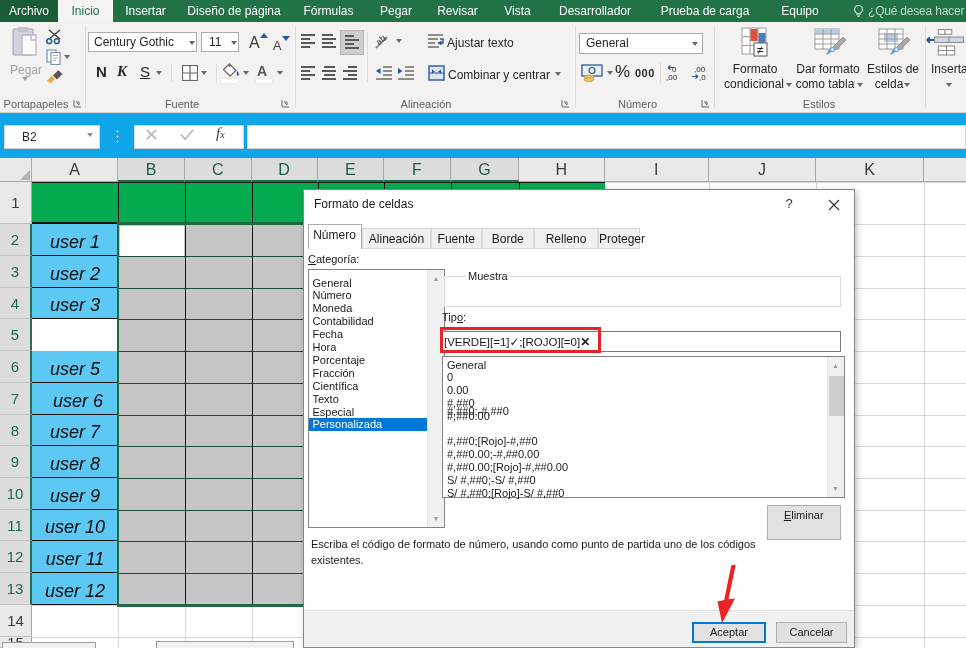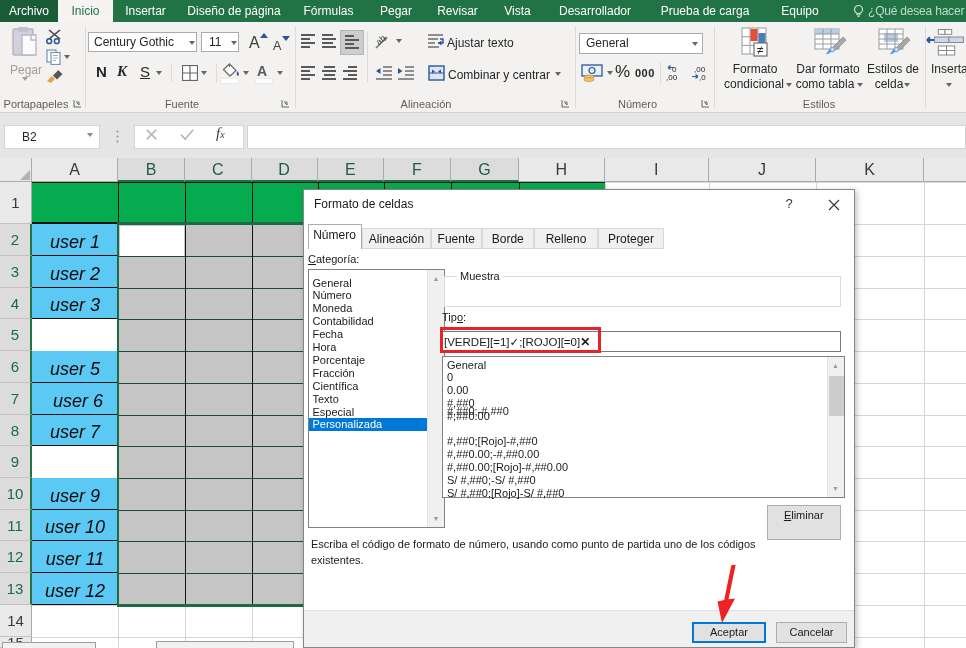--- a/index.html
+++ b/index.html
@@ -21,21 +21,21 @@
 .rlabel { position:absolute; top:75px; height:14px; font-size:11px; color:#605e5c; text-align:center; line-height:14px; }
 .launch { position:absolute; top:77px; width:10px; height:10px; }
 .launch svg { display:block; }
 .combo { position:absolute; background:#fff; border:1px solid #ababab; font-size:11px; color:#262626; }
 .dd { position:absolute; width:0; height:0; border-left:3.5px solid transparent; border-right:3.5px solid transparent; border-top:4px solid #666; }
 .icon-lines div { position:absolute; height:2px; background:#595959; }
 .rbtn-sel { position:absolute; background:#cdcdcd; border:1px solid #b5b5b5; }
 .rtext { position:absolute; font-size:12px; color:#262626; }
 
 
-#fbar { left:0; top:113px; width:966px; height:45px; background:#e5e5e5; }
+#fbar { left:0; top:113px; width:966px; height:45px; background:#0ea5e9; }
 #namebox { position:absolute; left:4px; top:12px; width:96px; height:23.5px; background:#fff; border:1px solid #d4d4d4; }
 #ffield { position:absolute; left:246.5px; top:12px; width:719.5px; height:23.5px; background:#fff; border:1px solid #d4d4d4; }
 
 
 #sheet { left:0; top:158px; width:966px; height:490px; background:#fff; }
 .colhdr { position:absolute; top:0; height:24px; background:#e9e9e9; border-right:1px solid #a9a9a9; border-bottom:1px solid #ababab; font-size:16px; color:#3a3a3a; text-align:center; line-height:23px; }
 .colhdr.sel { background:#dcdcdc; color:#1d5c44; border-bottom:2.5px solid #1e7145; }
 .rowhdr { position:absolute; left:0; width:32px; background:#e9e9e9; border-right:1px solid #a9a9a9; border-bottom:1px solid #c2c2c2; font-size:15px; color:#3a3a3a; text-align:center; }
 .rowhdr.sel { background:#dcdcdc; color:#1d6a43; border-right:2px solid #217346; }
 .gcell { position:absolute; background:#07ab4f; }
@@ -383,20 +383,21 @@
     <div class="abs" style="left:317.5px;top:24px;width:1.3px;height:42px;background:#111"></div>
     <div class="abs" style="left:384px;top:24px;width:1.3px;height:42px;background:#111"></div>
     <div class="abs" style="left:451px;top:24px;width:1.3px;height:42px;background:#111"></div>
     <div class="abs" style="left:519px;top:24px;width:1.3px;height:42px;background:#111"></div>
     <div class="ucell" style="left:32px;top:66px;width:86px;height:32px;line-height:36px;border-bottom:1.5px solid #111">user 1</div>
     <div class="ucell" style="left:32px;top:98px;width:86px;height:32px;line-height:36px;border-bottom:1.5px solid #111">user 2</div>
     <div class="ucell" style="left:32px;top:130px;width:86px;height:31px;line-height:35px;border-bottom:1.5px solid #111">user 3</div>
     <div class="ucell" style="left:32px;top:193px;width:86px;height:32px;line-height:36px;border-bottom:1.5px solid #111">user 5</div>
     <div class="ucell" style="left:32px;top:225px;width:92px;height:32px;line-height:36px;border-bottom:1.5px solid #111">user 6</div>
     <div class="ucell" style="left:32px;top:257px;width:86px;height:31px;line-height:35px;border-bottom:1.5px solid #111">user 7</div>
+    <div class="ucell" style="left:32px;top:288px;width:86px;height:32px;line-height:36px;border-bottom:1.5px solid #111">user 8</div>
     <div class="ucell" style="left:32px;top:320px;width:86px;height:32px;line-height:36px;border-bottom:1.5px solid #111">user 9</div>
     <div class="ucell" style="left:32px;top:352px;width:86px;height:31px;line-height:35px;border-bottom:1.5px solid #111">user 10</div>
     <div class="ucell" style="left:32px;top:383px;width:86px;height:32px;line-height:36px;border-bottom:1.5px solid #111">user 11</div>
     <div class="ucell" style="left:32px;top:415px;width:86px;height:32px;line-height:36px;border-bottom:1.5px solid #111">user 12</div>
     <div class="graycell" style="left:119px;top:66px;width:198.5px;height:381px"></div>
     <div class="abs" style="left:119px;top:98px;width:198.5px;height:1.4px;background:#1d4a3e"></div>
     <div class="abs" style="left:119px;top:130px;width:198.5px;height:1.4px;background:#1d4a3e"></div>
     <div class="abs" style="left:119px;top:161px;width:198.5px;height:1.4px;background:#1d4a3e"></div>
     <div class="abs" style="left:119px;top:193px;width:198.5px;height:1.4px;background:#1d4a3e"></div>
     <div class="abs" style="left:119px;top:225px;width:198.5px;height:1.4px;background:#1d4a3e"></div>
@@ -420,42 +421,42 @@
     <div style="position:absolute;left:10px;top:7px;font-size:12px;color:#1a1a1a">Formato de celdas</div>
     <div style="position:absolute;left:478px;top:6px;width:14px;font-size:13px;color:#333;text-align:center">?</div>
     <svg style="position:absolute;left:523px;top:8px" width="14" height="14" viewBox="0 0 14 14">
         <path d="M2 2 L12 12 M12 2 L2 12" stroke="#333" stroke-width="1.1"></path>
       </svg>
     <div class="dtab active" style="left:3.5px;width:54px">Número</div>
     <div class="dtab" style="left:58px;width:69px">Alineación</div>
     <div class="dtab" style="left:127px;width:50.5px">Fuente</div>
     <div class="dtab" style="left:177.5px;width:52.5px">Borde</div>
     <div class="dtab" style="left:230px;width:64px">Relleno</div>
-    <div class="dtab" style="left:294px;width:66px">Proteger</div>
+    <div class="dtab" style="left:294px;width:42px">Proteger</div>
     <div class="dlabel" style="left:4px;top:63px"><u>C</u>ategoría:</div>
     <div class="listbox" style="left:3.5px;top:79px;width:137.5px;height:259px">
       <div class="li" style="top:6.5px">General</div>
       <div class="li" style="top:19.4px">Número</div>
       <div class="li" style="top:32.3px">Moneda</div>
       <div class="li" style="top:45.2px">Contabilidad</div>
       <div class="li" style="top:58.1px">Fecha</div>
       <div class="li" style="top:71px">Hora</div>
       <div class="li" style="top:83.9px">Porcentaje</div>
       <div class="li" style="top:96.8px">Fracción</div>
       <div class="li" style="top:109.7px">Científica</div>
       <div class="li" style="top:122.6px">Texto</div>
       <div class="li" style="top:135.5px">Especial</div>
       <div class="li" style="top:148.4px;left:0;width:119px;background:#0078d7;color:#fff;padding-left:4px;height:13px;line-height:12.5px">Personalizada</div>
       <div class="sbar" style="right:0;top:0;width:17px;height:100%">
         <div class="sarrow" style="top:0">▲</div>
         <div class="sarrow" style="bottom:0">▼</div>
       </div>
     </div>
     <fieldset style="position:absolute;left:140px;top:80px;width:397px;height:37px;border:1px solid #dcdcdc;border-radius:0">
-      <legend style="font-size:11px;color:#1a1a1a;margin-left:12px;padding:0 3px">Muestra</legend>
+      <legend style="font-size:11px;color:#1a1a1a;margin-left:20px;padding:0 3px">Muestra</legend>
     </fieldset>
     <div class="dlabel" style="left:138px;top:121px">Tip<u>o</u>:</div>
     <div style="position:absolute;left:138px;top:141px;width:398.5px;height:21px;background:#fff;border:1px solid #7a7a7a"></div>
     <div class="dlabel" style="left:140px;top:145px;font-size:11.5px">[VERDE][=1]✓;[ROJO][=0]<b style="font-size:12px">✕</b></div>
     <div style="position:absolute;left:135.5px;top:137px;width:161px;height:26px;border:3px solid #e3242b;z-index:5"></div>
     <div class="listbox" style="left:138px;top:166px;width:402.5px;height:142px">
       <div class="li" style="top:1.5px">General</div>
       <div class="li" style="top:14.3px">0</div>
       <div class="li" style="top:27.1px">0.00</div>
       <div class="li" style="top:39.9px">#,##0</div>

